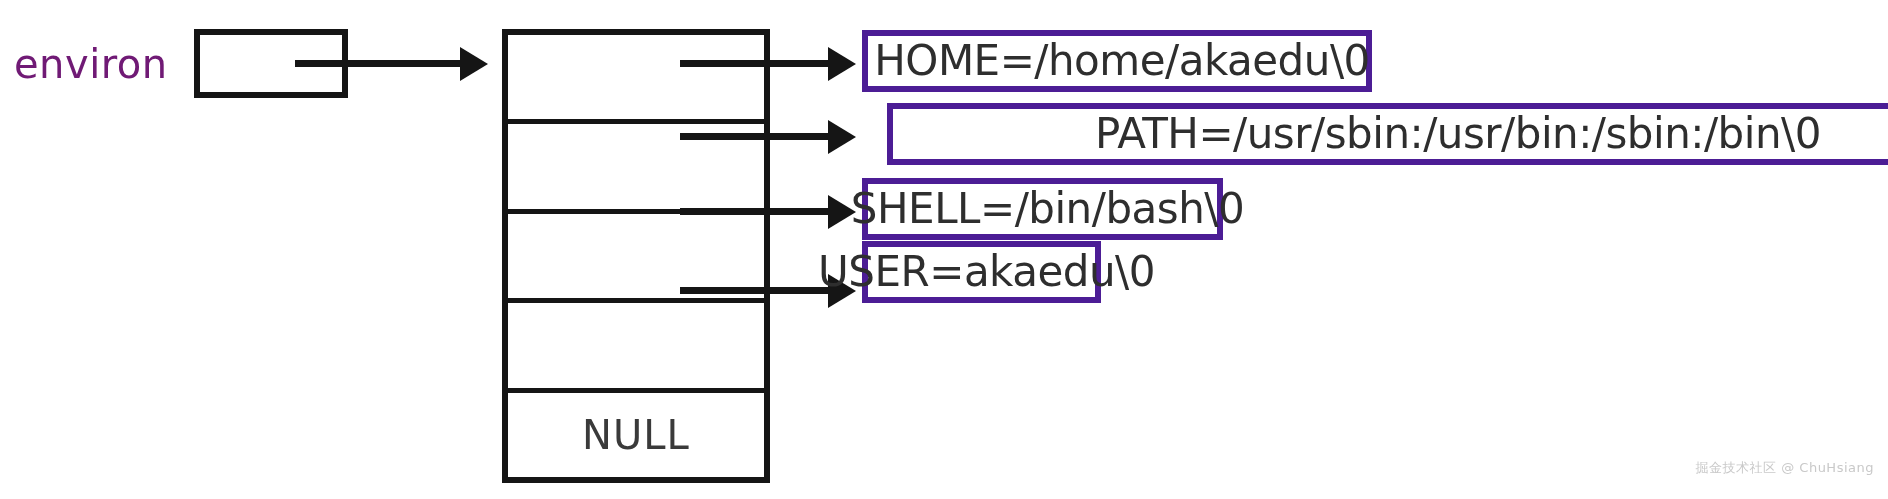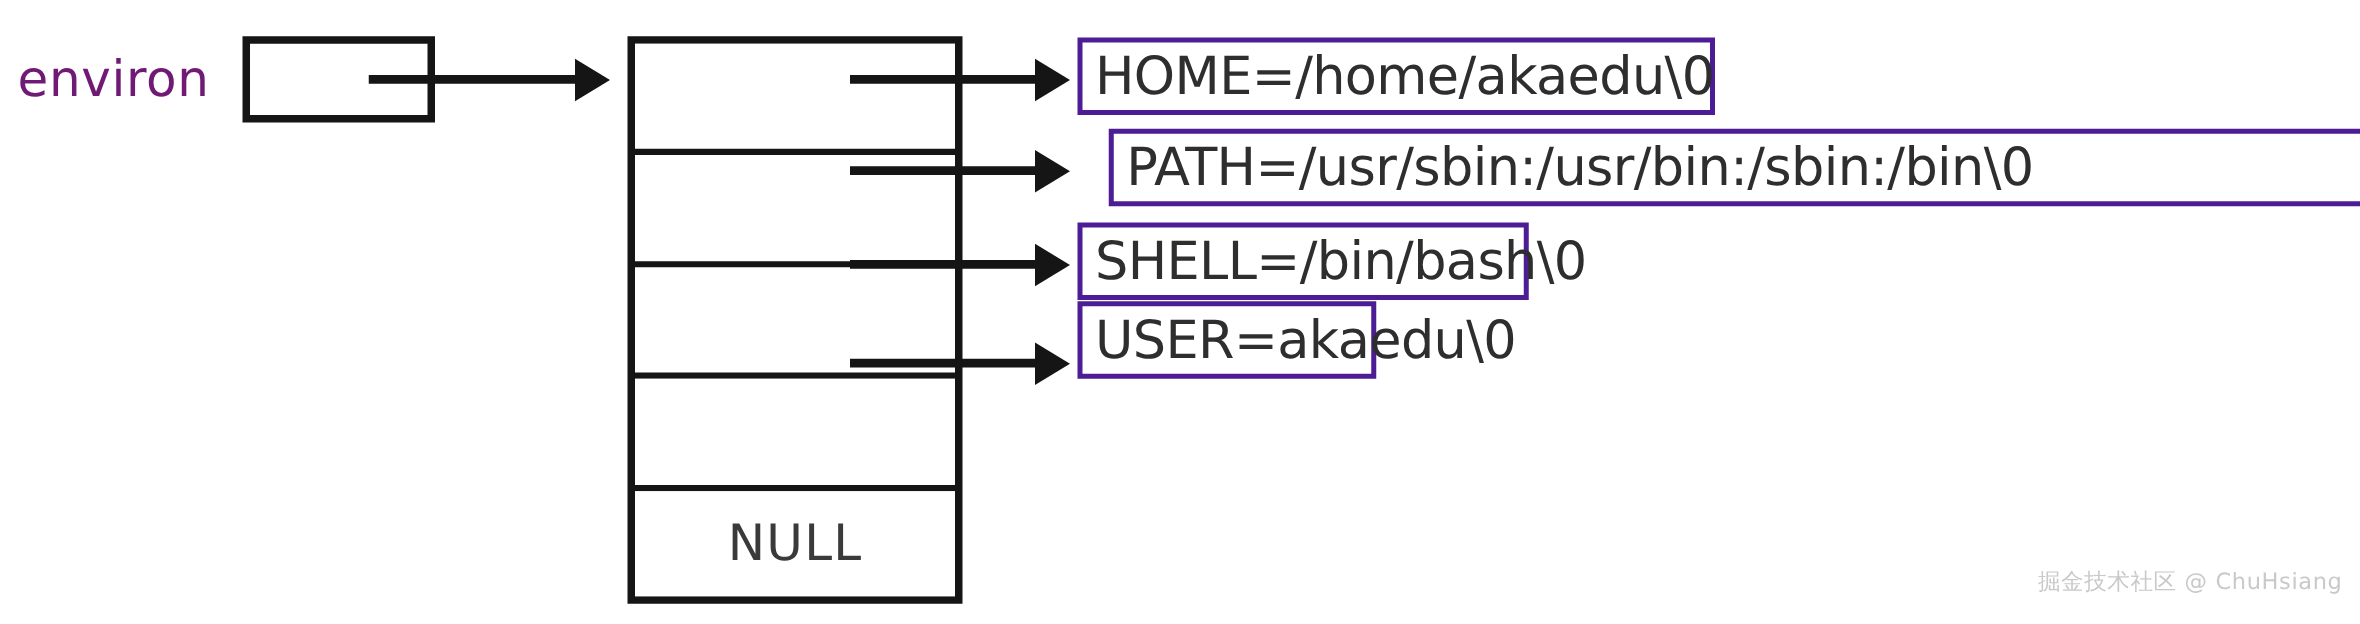--- a/index.html
+++ b/index.html
@@ -89,44 +89,45 @@
     width: 0;
     height: 0;
     border-top: 17px solid transparent;
     border-bottom: 17px solid transparent;
     border-left: 28px solid #151515;
   }
 
   
   .str-box {
     position: absolute;
-    border: 4px solid #4c1d95;
+    border: 6px solid #4c1d95;
     background: #ffffff;
     box-sizing: border-box;
     height: 62px;
     display: flex;
     align-items: center;
     padding-left: 10px;
+    justify-content: center;
   }
   .str-box .str-text {
     font-family: "DejaVu Sans", sans-serif;
     font-size: 42px;
     line-height: 42px;
     color: #2e2e2e;
     white-space: nowrap;
     letter-spacing: -0.5px;
   }
 
   
   .watermark {
     position: absolute;
     right: 14px;
     bottom: 22px;
     font-family: "DejaVu Sans", sans-serif;
-    font-size: 18px;
+    font-size: 13px;
     color: #c9c9c9;
     white-space: nowrap;
     letter-spacing: 0.5px;
     text-align: right;
   }
 </style>
 </head>
 <body>
 
 <div id="canvas">

